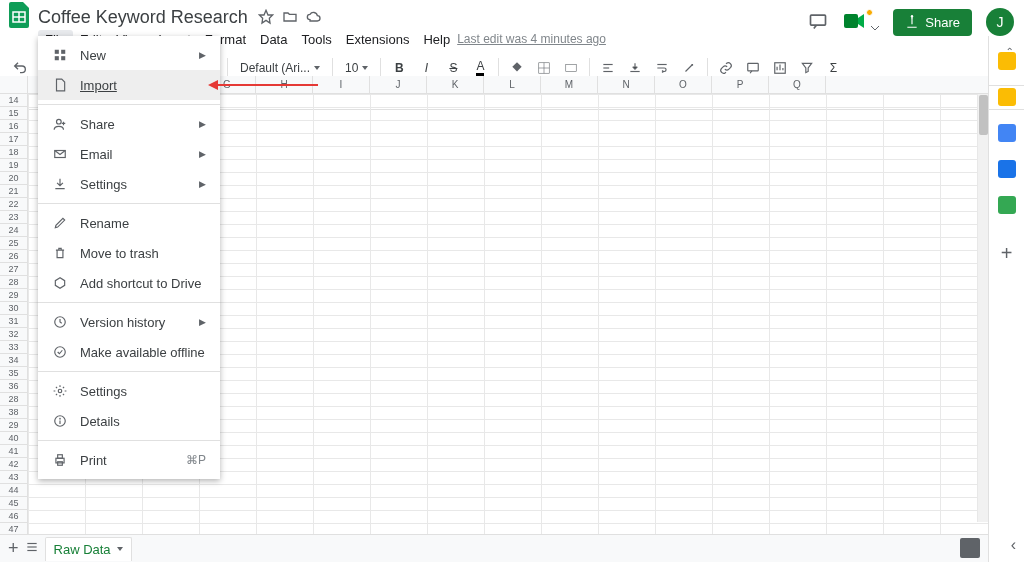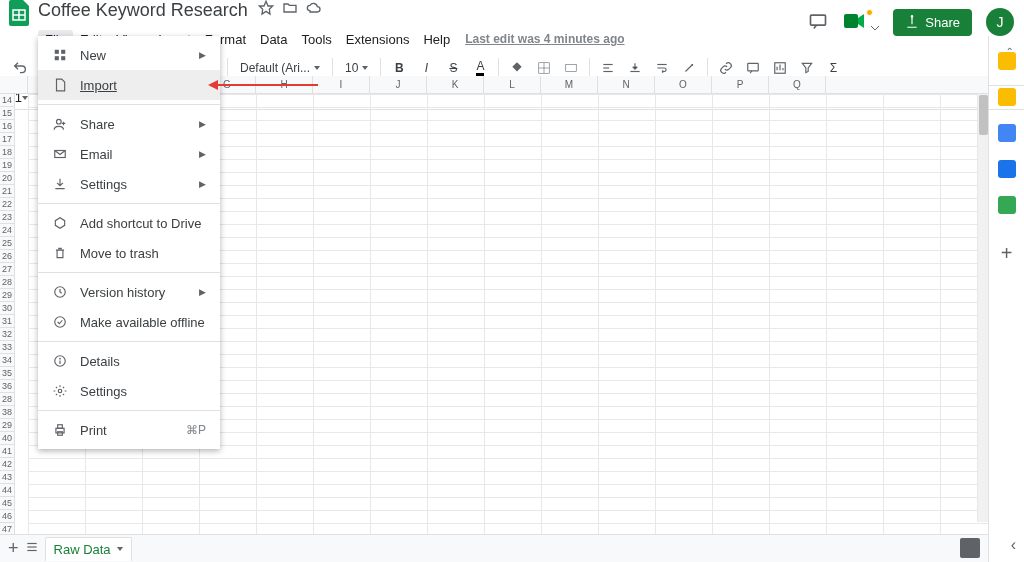--- a/index.html
+++ b/index.html
@@ -1,48 +1,48 @@
 <!DOCTYPE html>
 <html><head>
 <meta charset="utf-8">
 <style>
 * { margin: 0; padding: 0; box-sizing: border-box; font-family: Arial, sans-serif; }
 body { width: 1024px; height: 562px; overflow: hidden; background: #fff; position: relative; font-size: 13px; color: #3c4043; }
 
-.title-bar { display: flex; align-items: flex-start; height: 28px; padding: 0 8px 0 6px; }
+.title-bar { display: flex; align-items: flex-end; height: 28px; padding: 0 8px 0 6px; }
 .logo { width: 26px; height: 26px; display: flex; align-items: center; justify-content: center; }
 .doc-title { font-size: 18px; color: #3c4043; padding: 0 6px; }
 .title-icons { display: flex; gap: 8px; padding-left: 4px; }
 .title-icons svg { width: 16px; height: 16px; }
 
 .menu-bar { display: flex; align-items: center; height: 22px; padding-left: 38px; gap: 0; font-size: 13px; color: #202124; }
 .menu-item { padding: 2px 7px; border-radius: 3px; cursor: pointer; }
 .menu-item.active { background: #e8eaed; }
-.edit-info { color: #80868b; font-size: 12px; text-decoration: underline; margin-left: 8px; font-weight: bold; }
+.edit-info { color: #80868b; font-size: 12px; text-decoration: underline; margin-left: 0; }
 
 .header-right { position: absolute; right: 10px; top: 8px; display: flex; align-items: center; gap: 14px; }
 .share-btn { background: #188038; color: #fff; padding: 6px 12px; border-radius: 4px; display: flex; align-items: center; gap: 6px; font-size: 13px; font-weight: 500; }
 .avatar { width: 28px; height: 28px; border-radius: 50%; background: #188038; color: #fff; display: flex; align-items: center; justify-content: center; font-size: 14px; font-weight: 500; }
 .meet-badge { position: relative; }
 .meet-badge .dot { position: absolute; top: -2px; right: 6px; width: 7px; height: 7px; background: #f9ab00; border-radius: 50%; border: 1px solid #fff; }
 
 .toolbar { display: flex; align-items: center; height: 36px; border-bottom: 1px solid #e0e0e0; padding: 0 8px; gap: 3px; font-size: 12px; color: #3c4043; }
 .toolbar .sep { width: 1px; height: 20px; background: #e0e0e0; margin: 0 3px; }
 .tb-btn { width: 24px; height: 26px; display: flex; align-items: center; justify-content: center; border-radius: 2px; }
 .tb-select { display: flex; align-items: center; gap: 4px; padding: 0 6px; height: 22px; }
 .tb-select .caret { border-left: 3px solid transparent; border-right: 3px solid transparent; border-top: 4px solid #5f6368; }
 
 .namebox-row { display: flex; align-items: center; height: 24px; border-bottom: 1px solid #e0e0e0; }
 .namebox { width: 28px; padding: 0 6px; font-size: 13px; color: #202124; display: flex; align-items: center; justify-content: space-between; }
 .namebox .caret { border-left: 3px solid transparent; border-right: 3px solid transparent; border-top: 4px solid #5f6368; }
 
 .grid-area { position: absolute; top: 76px; left: 0; right: 36px; bottom: 28px; overflow: hidden; }
 .col-headers { display: flex; position: absolute; top: 0; left: 28px; right: 0; height: 18px; background: #f8f9fa; border-bottom: 1px solid #e0e0e0; }
 .col-header { border-right: 1px solid #e0e0e0; text-align: center; font-size: 10px; color: #5f6368; line-height: 18px; flex: 0 0 57px; }
-.row-headers { position: absolute; top: 18px; left: 0; width: 15px; bottom: 0; background: #f8f9fa; border-right: 1px solid #e0e0e0; }
+.row-headers { position: absolute; top: 18px; left: 0; width: 28px; bottom: 0; background: #f8f9fa; border-right: 1px solid #e0e0e0; }
 .row-header { height: 13px; border-bottom: 1px solid #e0e0e0; text-align: center; font-size: 9px; color: #5f6368; line-height: 13px; }
 .corner { position: absolute; top: 0; left: 0; width: 28px; height: 18px; background: #f8f9fa; border-right: 1px solid #e0e0e0; border-bottom: 1px solid #e0e0e0; }
 
 .cells { position: absolute; top: 18px; left: 28px; right: 0; bottom: 0;
   background-image: linear-gradient(to right, #e8e8e8 1px, transparent 1px), linear-gradient(to bottom, #e8e8e8 1px, transparent 1px);
   background-size: 57px 13px; }
 
 .scrollbar-v { position: absolute; right: 36px; top: 94px; width: 11px; bottom: 40px; background: #f1f1f1; border-left: 1px solid #e8e8e8; }
 .scrollbar-v .thumb { width: 9px; margin: 1px; background: #c1c1c1; border-radius: 2px; height: 40px; }
 
@@ -379,32 +379,40 @@
           <path d="M12 3v12M7 10l5 5 5-5M4 20h16"></path>
         </svg>
       </span>
       <span>Settings</span>
       <span class="dd-arrow-sub">▶</span>
     </div>
     <div class="dd-divider"></div>
     <div class="dd-item">
       <span class="dd-ico">
         <svg width="14" height="14" viewBox="0 0 24 24" fill="none" stroke="#5f6368" stroke-width="2">
+          <path d="M4 20l4-1L20 7l-3-3L5 16z"></path>
+        </svg>
+      </span>
+      <span>Rename</span>
+    </div>
+    <div class="dd-item">
+      <span class="dd-ico">
+        <svg width="14" height="14" viewBox="0 0 24 24" fill="none" stroke="#5f6368" stroke-width="2">
+          <path d="M5 7h14M10 7V4h4v3M7 7v13h10V7"></path>
+        </svg>
+      </span>
+      <span>Move to trash</span>
+    </div>
+    <div class="dd-item">
+      <span class="dd-ico">
+        <svg width="14" height="14" viewBox="0 0 24 24" fill="none" stroke="#5f6368" stroke-width="2">
           <path d="M12 3L4 8v8l8 5 8-5V8z"></path>
         </svg>
       </span>
       <span>Add shortcut to Drive</span>
-    </div>
-    <div class="dd-item">
-      <span class="dd-ico">
-        <svg width="14" height="14" viewBox="0 0 24 24" fill="none" stroke="#5f6368" stroke-width="2">
-          <path d="M5 7h14M10 7V4h4v3M7 7v13h10V7"></path>
-        </svg>
-      </span>
-      <span>Move to trash</span>
     </div>
     <div class="dd-divider"></div>
     <div class="dd-item">
       <span class="dd-ico">
         <svg width="14" height="14" viewBox="0 0 24 24" fill="none" stroke="#5f6368" stroke-width="2">
           <circle cx="12" cy="12" r="9"></circle>
           <path d="M12 7v5l3 2"></path>
         </svg>
       </span>
       <span>Version history</span>
@@ -413,39 +421,39 @@
     <div class="dd-item">
       <span class="dd-ico">
         <svg width="14" height="14" viewBox="0 0 24 24" fill="none" stroke="#5f6368" stroke-width="2">
           <circle cx="12" cy="12" r="9"></circle>
           <path d="M8 12l3 3 5-6"></path>
         </svg>
       </span>
       <span>Make available offline</span>
     </div>
     <div class="dd-divider"></div>
+    <div class="dd-item">
+      <span class="dd-ico">
+        <svg width="14" height="14" viewBox="0 0 24 24" fill="none" stroke="#5f6368" stroke-width="2">
+          <circle cx="12" cy="12" r="3"></circle>
+          <path d="M12 2v3M12 19v3M4 12H1M23 12h-3M5 5l2 2M17 17l2 2M5 19l2-2M17 7l2-2"></path>
+        </svg>
+      </span>
+      <span>Settings</span>
+    </div>
     <div class="dd-item">
       <span class="dd-ico">
         <svg width="14" height="14" viewBox="0 0 24 24" fill="none" stroke="#5f6368" stroke-width="2">
           <circle cx="12" cy="12" r="9"></circle>
           <line x1="12" y1="11" x2="12" y2="17"></line>
           <circle cx="12" cy="8" r="0.5" fill="#5f6368"></circle>
         </svg>
       </span>
       <span>Details</span>
     </div>
-    <div class="dd-item">
-      <span class="dd-ico">
-        <svg width="14" height="14" viewBox="0 0 24 24" fill="none" stroke="#5f6368" stroke-width="2">
-          <circle cx="12" cy="12" r="3"></circle>
-          <path d="M12 2v3M12 19v3M4 12H1M23 12h-3M5 5l2 2M17 17l2 2M5 19l2-2M17 7l2-2"></path>
-        </svg>
-      </span>
-      <span>Settings</span>
-    </div>
     <div class="dd-divider"></div>
     <div class="dd-item">
       <span class="dd-ico">
         <svg width="14" height="14" viewBox="0 0 24 24" fill="none" stroke="#5f6368" stroke-width="2">
           <rect x="5" y="9" width="14" height="8"></rect>
           <rect x="8" y="3" width="8" height="6"></rect>
           <rect x="8" y="15" width="8" height="6"></rect>
         </svg>
       </span>
       <span>Print</span>

